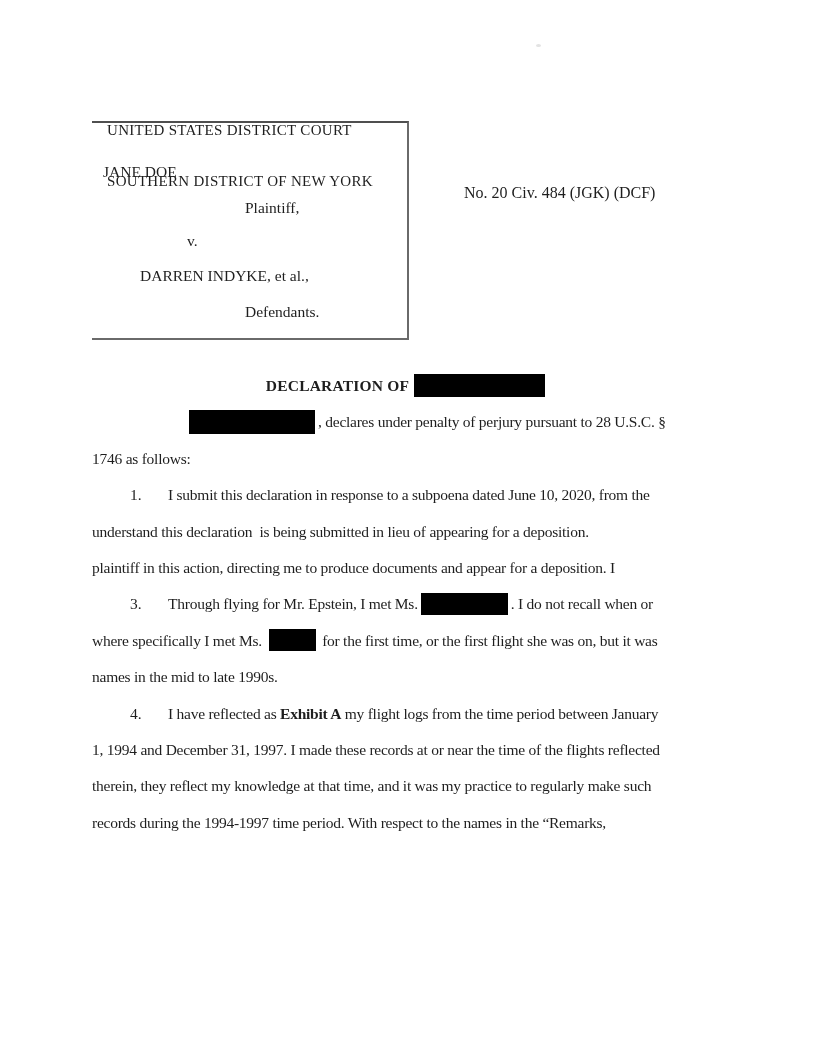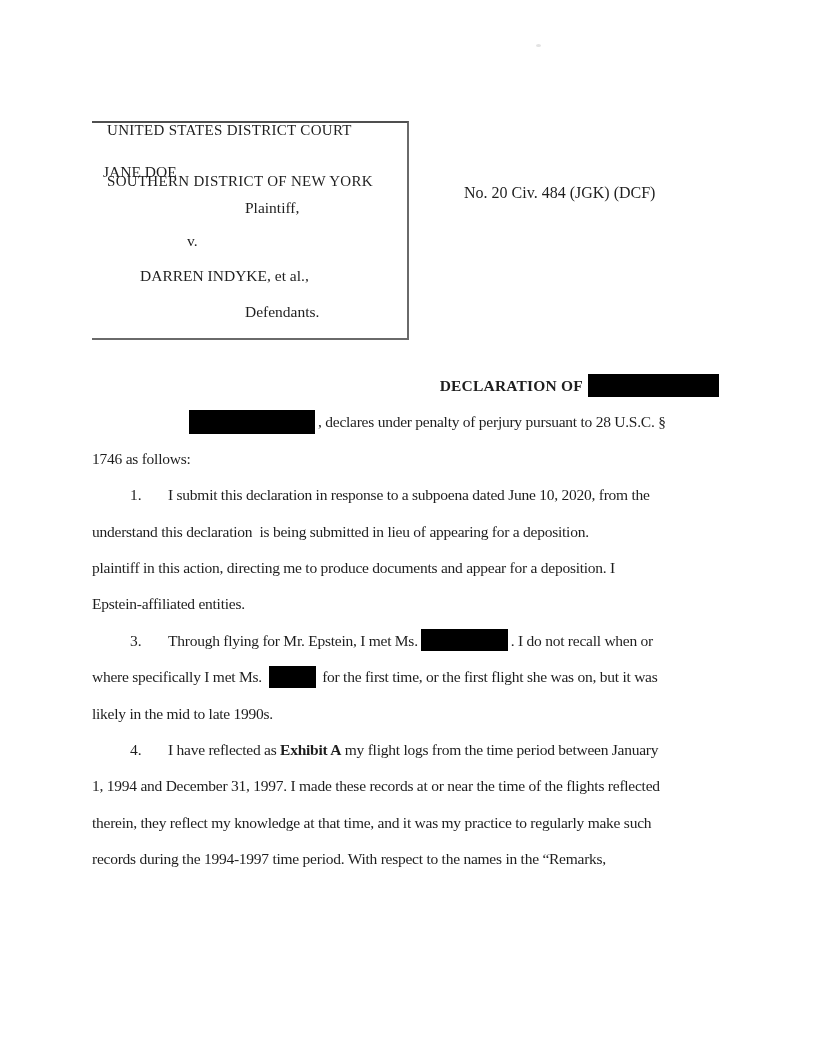--- a/index.html
+++ b/index.html
@@ -30,21 +30,21 @@
   .cap-plaintiff-label{left:245px;top:199px;}
   .cap-versus{left:187px;top:232px;}
   .cap-defendants{left:103px;top:267px;margin-left:37px;}
   .cap-defendants-label{left:245px;top:303px;}
   .case-number{position:absolute;left:464px;top:184px;font-size:16px;white-space:pre;}
   .body-block{
     position:absolute;left:92px;top:368px;width:648px;
     font-size:15.5px;letter-spacing:-0.25px;
   }
   .body-line{height:36.4px;line-height:36.4px;white-space:pre;}
-  .title-line{text-align:right;padding-right:18px;letter-spacing:0.2px;}
+  .title-line{text-align:center;padding-right:18px;letter-spacing:0.2px;}
   .bold{font-weight:bold;}
   .para-num{display:inline-block;margin-left:38px;width:38px;letter-spacing:0;}
   .redaction{
     display:inline-block;background:#000000;
     vertical-align:middle;position:relative;top:-2px;
     margin:0 3px;
   }
   .title-redaction{margin-left:5px;}
   .scan-speck{position:absolute;left:536px;top:44px;width:5px;height:3px;background:#e3e3e3;border-radius:50%;}
 </style>
@@ -69,24 +69,23 @@
   <div class="case-number">No. 20 Civ. 484 (JGK) (DCF)</div>
 
   <div class="body-block" id="body-container">
     <div class="body-line title-line"><span class="bold">DECLARATION OF</span><span class="redaction title-redaction" id="title-redaction" style="width: 131px; height: 23px;"></span></div>
 
   <div class="body-line" style="padding-left: 94px;"><span class="redaction" style="width: 126px; height: 24px;"></span><span>, declares under penalty of perjury pursuant to 28 U.S.C. §</span></div>
       <div class="body-line"><span>1746 as follows:</span></div>
       <div class="body-line"><span class="para-num">1.</span><span>I submit this declaration in response to a subpoena dated June 10, 2020, from the</span></div>
       <div class="body-line"><span>understand this declaration  is being submitted in lieu of appearing for a deposition.</span></div>
       <div class="body-line"><span>plaintiff in this action, directing me to produce documents and appear for a deposition. I</span></div>
-      <div class="body-line"><span>Epstein-affiliated entities.</span></div>
       <div class="body-line"><span class="para-num">3.</span><span>Through flying for Mr. Epstein, I met Ms.</span><span class="redaction" style="width: 87px; height: 22px;"></span><span>. I do not recall when or</span></div>
       <div class="body-line"><span>where specifically I met Ms. </span><span class="redaction" style="width: 47px; height: 22px;"></span><span> for the first time, or the first flight she was on, but it was</span></div>
-      <div class="body-line"><span>likely in the mid to late 1990s.</span></div>
+      <div class="body-line"><span>names in the mid to late 1990s.</span></div>
       <div class="body-line"><span class="para-num">4.</span><span>I have reflected as </span><span class="bold">Exhibit A</span><span> my flight logs from the time period between January</span></div>
       <div class="body-line"><span>1, 1994 and December 31, 1997. I made these records at or near the time of the flights reflected</span></div>
       <div class="body-line"><span>therein, they reflect my knowledge at that time, and it was my practice to regularly make such</span></div>
       <div class="body-line"><span>records during the 1994-1997 time period. With respect to the names in the “Remarks,</span></div>
     </div>
 
   <div class="scan-speck"></div>
 
 </div>
 

